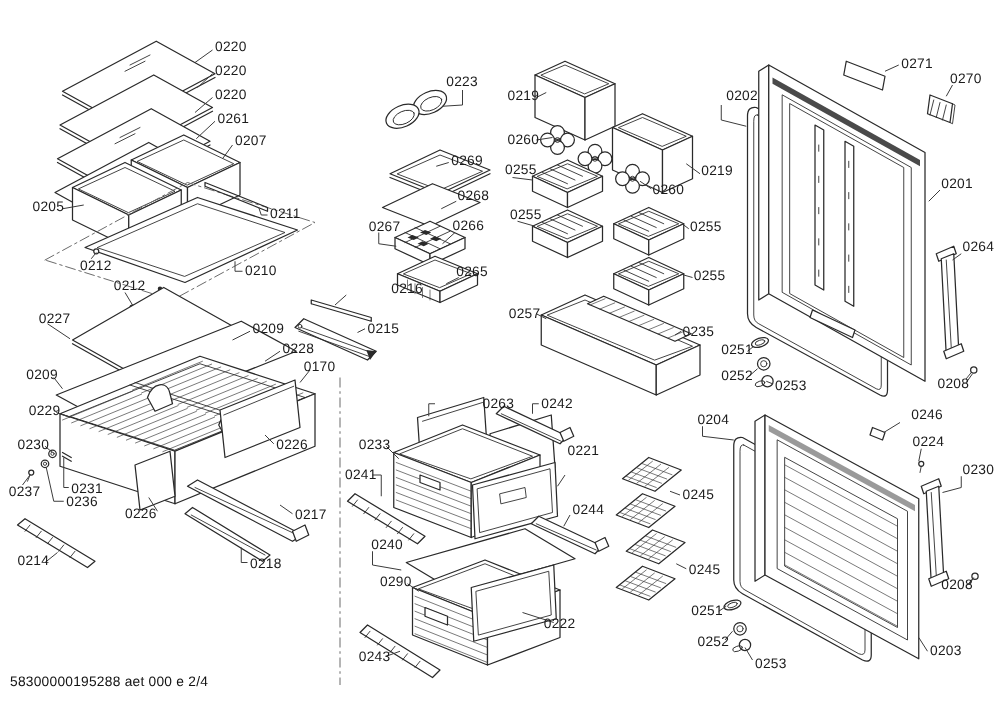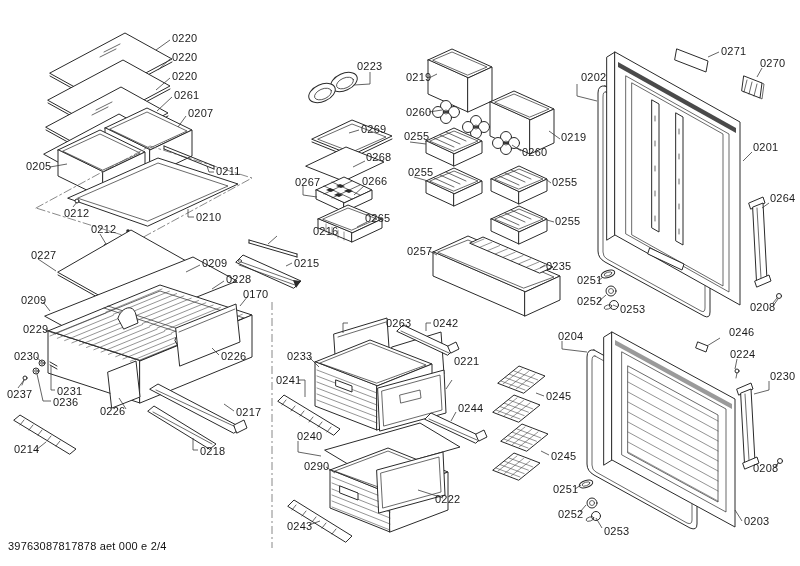--- a/index.html
+++ b/index.html
@@ -560,14 +560,14 @@
       <span class="plabel" style="left: 713px; top: 327px; margin-left: 16px;">0246</span>
       <span class="plabel" style="left: 730px; top: 349px;">0224</span>
       <span class="plabel" style="left: 770px; top: 371px;">0230</span>
       <span class="plabel" style="left: 753px; top: 463px;">0208</span>
       <span class="plabel" style="left: 553px; top: 484px;">0251</span>
       <span class="plabel" style="left: 558px; top: 509px;">0252</span>
       <span class="plabel" style="left: 604px; top: 526px;">0253</span>
       <span class="plabel" style="left: 744px; top: 516px;">0203</span>
     </div>
 
-  <div id="footer-text">39763087817878 aet 000 e 2/4</div>
+  <div id="footer-text">58300000195288 aet 000 e 2/4</div>
 </div>
 
 </body></html>

